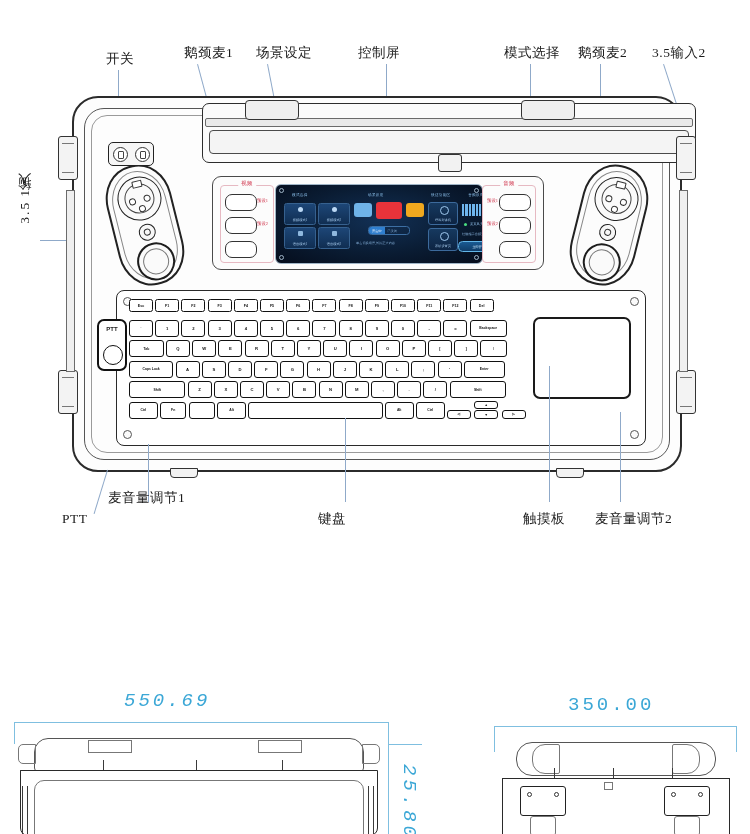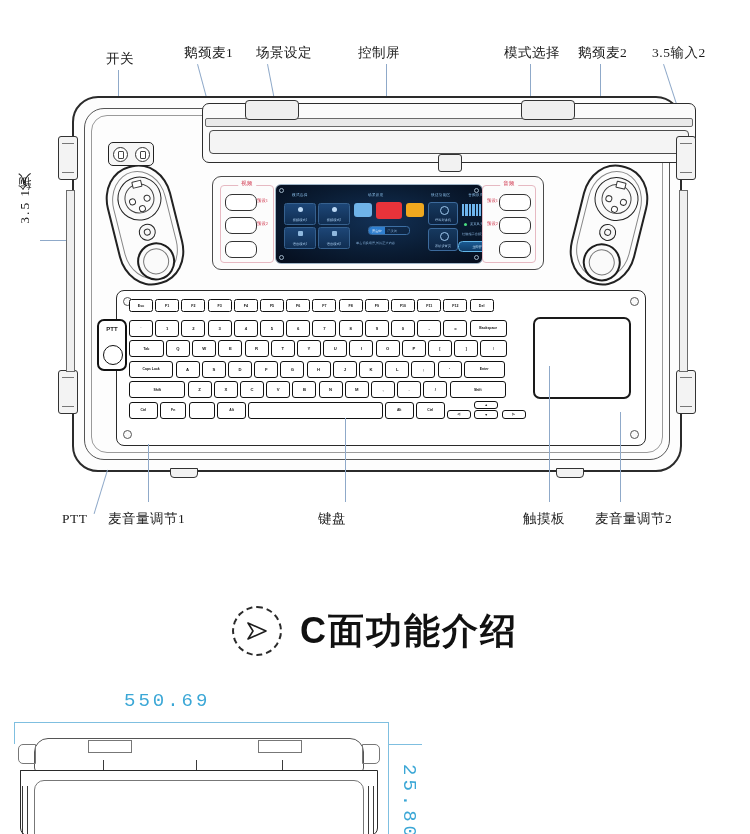--- a/index.html
+++ b/index.html
@@ -554,41 +554,33 @@
     </div>
 
     <div class="foot" style="left:96px;bottom:-8px;"></div>
     <div class="foot" style="right:96px;bottom:-8px;"></div>
   </div>
 
   <div class="leader d" style="left:108px;top:470px;width:46px;transform:rotate(107deg);"></div>
   <div class="callout" style="left:62px;top:512px;font-family:'Liberation Serif',serif;">PTT</div>
 
   <div class="leader v" style="left:148px;top:444px;height:58px;"></div>
-  <div class="callout" style="left:108px;top:512px;">麦音量调节1</div>
+  <div class="callout" style="left:108px;top:491px;">麦音量调节1</div>
 
   <div class="leader v" style="left:345px;top:418px;height:84px;"></div>
   <div class="callout" style="left:318px;top:512px;">键盘</div>
 
   <div class="leader v" style="left:549px;top:366px;height:136px;"></div>
   <div class="callout" style="left:523px;top:512px;">触摸板</div>
 
   <div class="leader v" style="left:620px;top:412px;height:90px;"></div>
   <div class="callout" style="left:595px;top:512px;">麦音量调节2</div>
 
-  <div class="sec-head">
-    <div class="sec-ico">
-      <svg width="24" height="24" viewBox="0 0 24 24" aria-hidden="true">
-        <path d="M3 4 L21 12 L3 20 L8 12 Z" fill="none" stroke="#1d1d1d" stroke-width="1.6" stroke-linejoin="round"></path>
-      </svg>
-    </div>
-    <div class="sec-txt">C面功能介绍</div>
-  </div>
-
-  <div class="dimwrap" style="left:0px;top:690px;width:420px;height:144px;">
+
+  <div class="dimwrap" style="left:0px;top:690px;width:420px;height:144px;font-style:italic;">
     <div class="dimtxt" style="left:124px;top:0px;">550.69</div>
     <div class="dimline h" style="left:14px;top:32px;width:374px;"></div>
     <div class="dimline v" style="left:14px;top:32px;height:22px;"></div>
     <div class="dimline v" style="left:388px;top:32px;height:120px;"></div>
     <div class="dimline h" style="left:388px;top:54px;width:34px;"></div>
     <div class="dimtxt vert" style="left:398px;top:74px;">25.80</div>
 
     <div class="dv-soft" style="left:34px;top:48px;width:328px;height:32px;border-radius:14px 14px 4px 4px;"></div>
     <div class="dv-thin" style="left:88px;top:50px;width:42px;height:11px;"></div>
     <div class="dv-thin" style="left:258px;top:50px;width:42px;height:11px;"></div>
@@ -600,14 +592,35 @@
     <div class="dv-body" style="left:20px;top:80px;width:356px;height:64px;border-radius:0 0 8px 8px;"></div>
     <div class="dv-thin" style="left:34px;top:90px;width:328px;height:54px;border-radius:10px 10px 0 0;"></div>
     <div class="dv-vline" style="left:22px;top:96px;height:48px;"></div>
     <div class="dv-vline" style="left:27px;top:96px;height:48px;"></div>
     <div class="dv-vline" style="left:368px;top:96px;height:48px;"></div>
     <div class="dv-vline" style="left:373px;top:96px;height:48px;"></div>
     <div class="dv-thin" style="left:18px;top:54px;width:16px;height:18px;border-radius:5px 0 0 5px;"></div>
     <div class="dv-thin" style="left:362px;top:54px;width:16px;height:18px;border-radius:0 5px 5px 0;"></div>
   </div>
 
+  <div class="dimwrap" style="left:480px;top:690px;width:270px;height:144px;">
+    <div class="dimtxt" style="left:88px;top:4px;">350.00</div>
+    <div class="dimline h" style="left:14px;top:36px;width:242px;"></div>
+    <div class="dimline v" style="left:14px;top:36px;height:26px;"></div>
+    <div class="dimline v" style="left:256px;top:36px;height:26px;"></div>
+
+    <div class="dv-soft" style="left:36px;top:52px;width:198px;height:32px;border-radius:16px;"></div>
+    <div class="dv-thin" style="left:52px;top:54px;width:26px;height:28px;border-radius:13px 2px 2px 13px;"></div>
+    <div class="dv-thin" style="left:192px;top:54px;width:26px;height:28px;border-radius:2px 13px 13px 2px;"></div>
+    <div class="dv-line" style="left:22px;top:88px;width:226px;"></div>
+    <div class="dv-vline" style="left:74px;top:78px;height:12px;"></div>
+    <div class="dv-vline" style="left:133px;top:78px;height:12px;"></div>
+    <div class="dv-vline" style="left:192px;top:78px;height:12px;"></div>
+
+    <div class="dv-body" style="left:22px;top:88px;width:226px;height:56px;"></div>
+    <div class="latchbox" style="left:40px;top:96px;width:44px;height:28px;"></div>
+    <div class="latchbox" style="right:40px;top:96px;width:44px;height:28px;"></div>
+    <div class="dv-thin" style="left:50px;top:126px;width:24px;height:18px;border-radius:3px;"></div>
+    <div class="dv-thin" style="right:50px;top:126px;width:24px;height:18px;border-radius:3px;"></div>
+    <div class="dv-thin" style="left:124px;top:92px;width:7px;height:6px;"></div>
+  </div>
 
 </div>
 
 </body></html>

